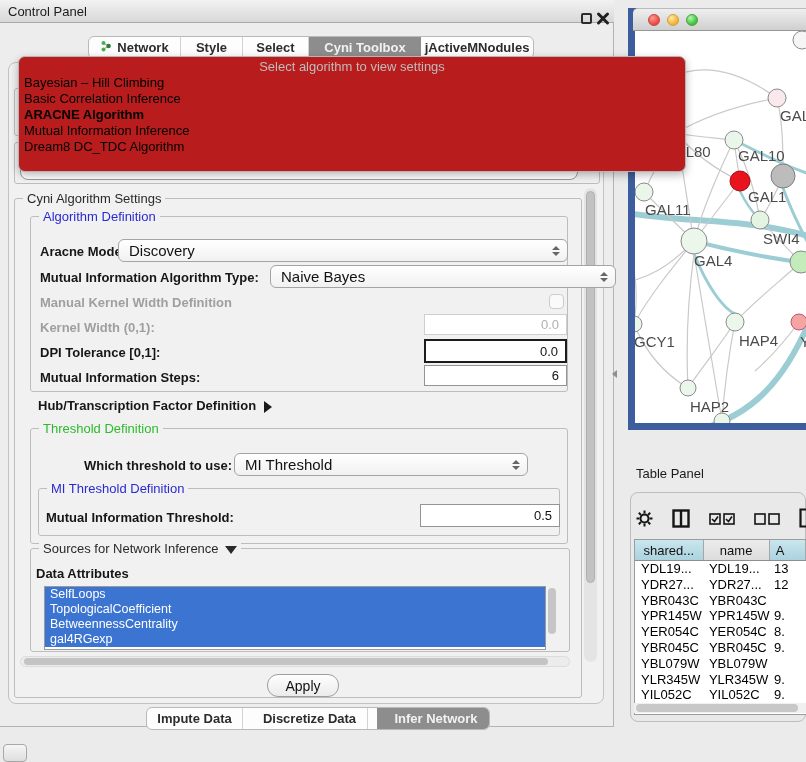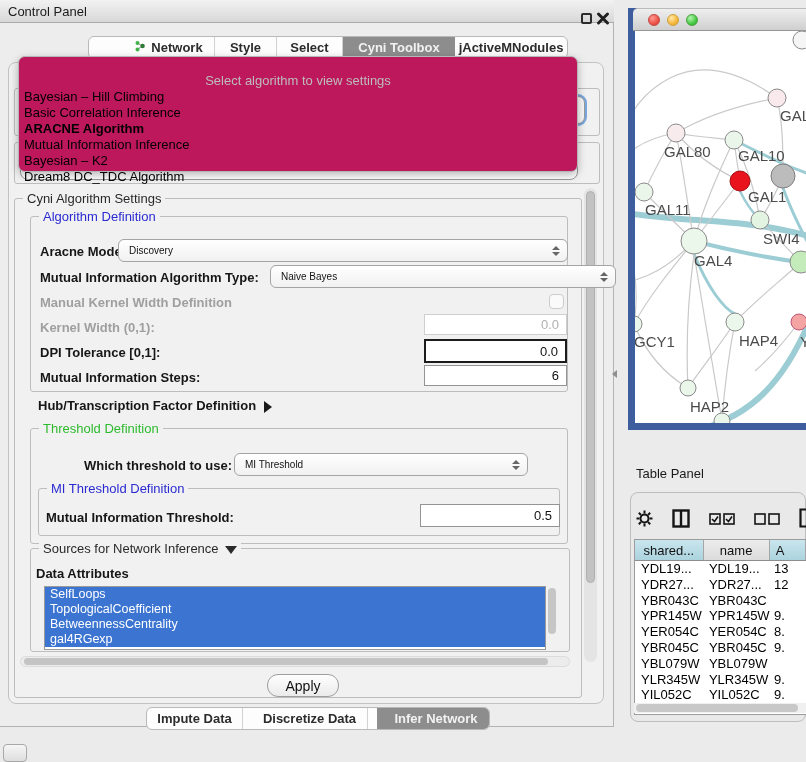--- a/index.html
+++ b/index.html
@@ -1,19 +1,19 @@
 <!DOCTYPE html>
 <html><head>
 <meta charset="utf-8">
 <style>
   * { box-sizing: border-box; margin: 0; padding: 0; }
   html,body { width:806px; height:762px; }
   body { font-family:"Liberation Sans", sans-serif; background:#ebebeb; overflow:hidden; }
   #stage { position:relative; width:806px; height:762px; }
-  .abs { position:absolute;padding-left:34px; }
+  .abs { position:absolute; }
 
   
   .cp-window { left:0; top:8; width:614px; height:727px; background:#ededed;
                border:1px solid #b3b3b3; border-left:none; }
   .cp-titlebar { left:0; top:8; width:614px; height:23px;
                  background:linear-gradient(#f2f2f2,#d8d8d8); border-bottom:1px solid #a9a9a9; }
   .cp-title { position:absolute; left:8px; top:4px; font-size:13px; color:#1a1a1a; }
   .float-btn { position:absolute; left:581px; top:13px; width:11px; height:11px;
                border:2px solid #2b2b2b; border-radius:2px; background:transparent; }
   .close-btn { position:absolute; left:596px; top:11px; width:14px; height:15px; }
@@ -29,21 +29,21 @@
   
   .content-panel { left:8px; top:62px; width:596px; height:642px; background:#f1f1f1;
                    border:1px solid #c2c2c2; border-radius:8px; }
   .groupbox { position:absolute; border:1px solid #bdbdbd; border-radius:3px; }
   .gb-label { position:absolute; top:-8px; left:8px; background:#f1f1f1; padding:0 4px;
               font-size:13px; color:#2a2a2a; white-space:nowrap; }
   .gb-label.blue  { color:#2a2ad2; }
   .gb-label.green { color:#2dbb2d; }
 
   .combo { position:absolute; background:linear-gradient(#ffffff,#f1f1f1);
-           border:1px solid #a4a4a4; border-radius:6px; font-size:10px; color:#111;
+           border:1px solid #a4a4a4; border-radius:6px; font-size:15px; color:#111;
            display:flex; align-items:center; padding:0 20px 0 10px; }
   .spin { position:absolute; right:7px; top:50%; transform:translateY(-50%);
           display:flex; flex-direction:column; gap:2px; }
   .spin i { display:block; width:0; height:0; border-left:4px solid transparent; border-right:4px solid transparent; }
   .spin .up { border-bottom:4px solid #666; }
   .spin .dn { border-top:4px solid #666; }
 
   .flabel { position:absolute; font-size:13px; font-weight:bold; color:#161616; white-space:nowrap; }
   .flabel.dim { color:#9f9f9f; }
   .field { position:absolute; background:#fff; border:1px solid #949494; font-size:13px; color:#111;
@@ -81,23 +81,23 @@
                align-items:center; justify-content:center; }
 
   .bottom-tabs { position:absolute; left:146px; top:707px; height:23px; display:flex;
                  background:#fdfdfd; border:1px solid #b9b9b9; border-radius:6px; overflow:hidden;gap:9px; }
   .btab { height:100%; display:flex; align-items:center; justify-content:center;
           font-size:13px; font-weight:600; color:#2c2c2c; border-right:1px solid #d2d2d2; }
   .btab:last-child { border-right:none;padding-left:6px; }
   .btab.selected { background:#8d8d8d; color:#f2f2f2; }
 
   
-  .dropdown { position:absolute; left:18px; top:56px; width:560px; height:116px; background:#be185d;
+  .dropdown { position:absolute; left:18px; top:56px; width:668px; height:116px; background:#b91c1c;
               border:1px solid #b5b5b5; border-radius:7px; box-shadow:0 3px 9px rgba(0,0,0,.28);
-              z-index:50; padding-top:16px; }
+              z-index:50; padding-top:2px; }
   .dd-placeholder { text-align:center; font-size:13px; color:#bdbdbd; height:16px; line-height:16px; }
   .dd-item { height:16px; line-height:16px; padding-left:5px; font-size:13px; color:#000;
              white-space:nowrap; }
   .dd-item.bold { font-weight:bold; }
 
   
   .net-frame { left:628px; top:8px; width:178px; height:422px; background:#3d5d9e; }
   .net-titlebar { position:absolute; left:5px; top:0; width:173px; height:23px;
                   background:linear-gradient(#efefef,#cfcfcf); border-bottom:1px solid #979797;
                   border-top-left-radius:5px; border-top:1px solid #bbb; }
@@ -290,21 +290,20 @@
   </div>
 
   <div class="dropdown">
     <div class="dd-placeholder">Select algorithm to view settings</div>
     <div>
 
     <div class="dd-item">Bayesian – Hill Climbing</div>
         <div class="dd-item">Basic Correlation Inference</div>
         <div class="dd-item bold">ARACNE Algorithm</div>
         <div class="dd-item">Mutual Information Inference</div>
-        <div class="dd-item">Bayesian – K2</div>
         <div class="dd-item">Dream8 DC_TDC Algorithm</div>
       </div>
   </div>
 
   <div class="divider-arrow"></div>
 
   <div class="abs net-frame">
     <div class="net-titlebar">
       <span class="tl red"></span>
       <span class="tl yellow"></span>

